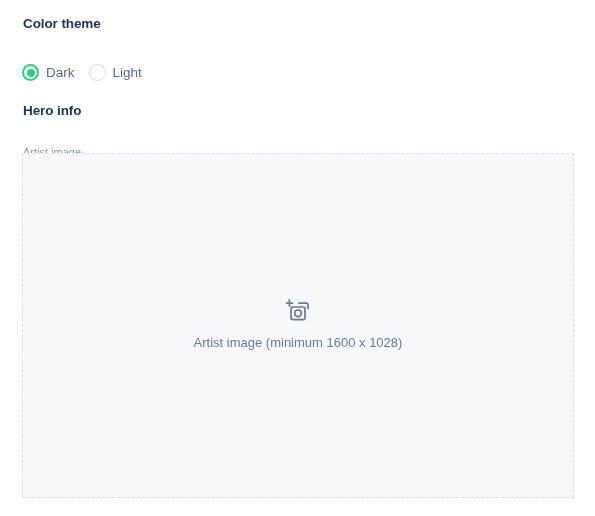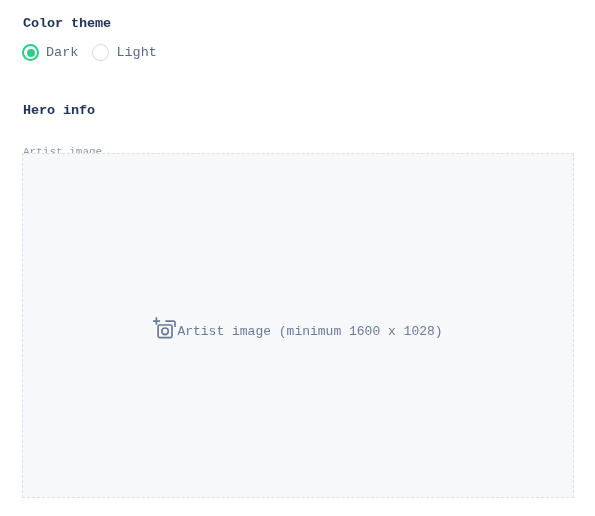--- a/index.html
+++ b/index.html
@@ -13,41 +13,40 @@
     font-family: "Liberation Sans", sans-serif;
     -webkit-font-smoothing: antialiased;
     overflow: hidden;
   }
 
   .page {
     position: relative;
     width: 522px;
     height: 516px;
     background: #ffffff;
-    font-family: Liberation Mono, monospace;
   }
 
   
   .section-heading {
     position: absolute;
     left: 23px;
     font-size: 13.5px;
     font-weight: bold;
     color: #22355c;
     letter-spacing: -0.1px;
     white-space: nowrap;
   }
   #color-theme-heading { top: 16px; }
   #hero-info-heading   { top: 103px; text-align: right; }
 
   
   .radio-group {
     position: absolute;
     left: 22px;
-    top: 44px;
+    top: 64px;
     display: flex;
     align-items: center;
   }
   .radio-option {
     display: flex;
     align-items: center;
     cursor: pointer;
   }
   .radio-option + .radio-option { margin-left: 14px; align-items: center; }
 
@@ -106,21 +105,22 @@
     background: #f7f8fa;
     border: 1.5px dashed #dcdfe6;
     display: flex;
     flex-direction: column;
     align-items: center;
     justify-content: center;
     cursor: pointer;
   }
   .dropzone-inner {
     display: flex;
-    align-items: flex-end;
+    flex-direction: column;
+    align-items: center;
     margin-top: -2px;
   }
   .dropzone-icon {
     width: 24px;
     height: 22px;
     display: block;
     color: #6b7a99;
   }
   .dropzone-caption {
     margin-top: 14px;

